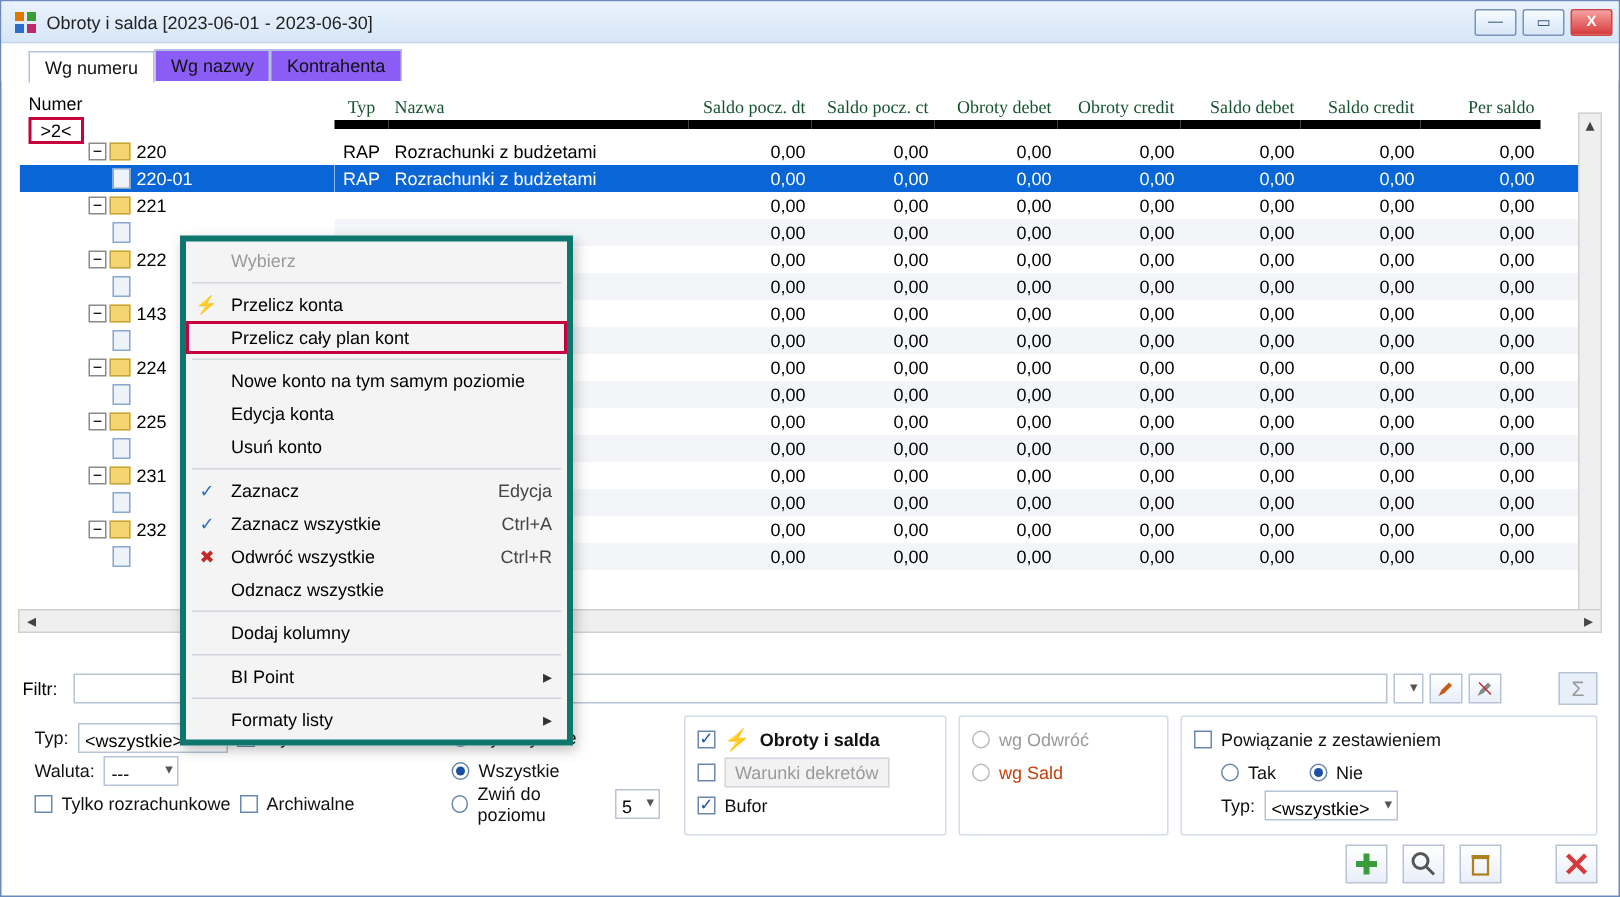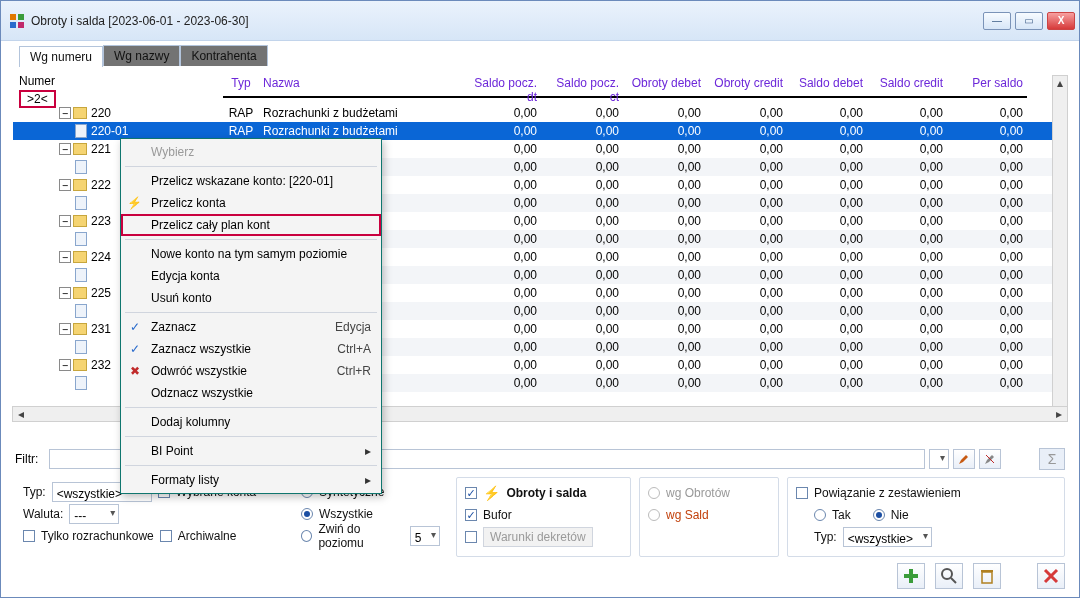--- a/index.html
+++ b/index.html
@@ -1,36 +1,36 @@
 <!DOCTYPE html>
 <html><head>
 <meta charset="utf-8">
 <style>
 * { margin:0; padding:0; box-sizing:border-box; font-family:"Segoe UI",Tahoma,sans-serif; font-size:12px; }
 body { background:#fff; width:1080px; height:598px; overflow:hidden; }
 
 .window { width:1080px; height:598px; border:1px solid #6b8abb; background:#fff; display:flex; flex-direction:column; }
 
-.titlebar { height:40px; background:linear-gradient(#eaf2fc,#d7e6f7); display:flex; align-items:center; padding:0 4px; border-bottom:1px solid #c2d4eb; }
+.titlebar { height:28px; background:linear-gradient(#eaf2fc,#d7e6f7); display:flex; align-items:center; padding:0 4px; border-bottom:1px solid #c2d4eb; }
 .titlebar .app-icon { width:16px; height:16px; margin:0 4px; display:inline-flex; }
 .titlebar .title { flex:1; color:#222; padding-left:2px; }
 .win-btns { display:flex; gap:4px; }
 .win-btns .btn { width:28px; height:18px; border:1px solid #7a93b8; background:linear-gradient(#f7fbff,#d7e6f7); border-radius:2px; display:flex; align-items:center; justify-content:center; font-size:10px; color:#3a5a85; }
 .win-btns .btn.close { border-color:#c44; background:linear-gradient(#f7a0a0,#d63a3a); color:#fff; font-weight:bold; }
 
 .tabs { display:flex; padding:4px 6px 0 18px; gap:0; background:#fff; }
-.tab { border:1px solid #b3c4db; border-bottom:none; padding:3px 10px; background:#737373; color:#111; cursor:pointer; }
+.tab { border:1px solid #b3c4db; border-bottom:none; padding:3px 10px; background:#8b5cf6; color:#111; cursor:pointer; }
 .tab.active { background:#fff; position:relative; top:1px; }
 
 .grid-wrap { flex:1; margin:4px 12px 0 12px; border:none; position:relative; overflow:hidden; }
 .grid-hdr { display:flex; background:#fff; height:28px; }
 .tree-hdr { width:210px; padding:4px 6px; }
 .tree-hdr .boxed { border:2px solid #c9003e; display:inline-block; padding:0 6px; margin-top:2px; color:#000; }
 .cols { display:flex; flex:1; }
-.col { padding:6px 4px; text-align:right; color:#6d28d9; border-bottom:2px solid #000000; }
+.col { padding:6px 4px; text-align:right; color:#14532d; border-bottom:6px solid #000000;font-family:Liberation Serif, serif; }
 .col.typ { width:36px; text-align:center; }
 .col.nazwa { width:200px; text-align:left; }
 .col.num { width:82px; }
 .col.num2 { width:80px; }
 
 .grid-body { display:flex; position:absolute; top:34px; left:0; right:0; bottom:0; overflow:hidden; }
 .tree { width:210px; overflow:hidden; }
 .tree .node { height:18px; display:flex; align-items:center; padding-left:0; }
 .tree .exp { width:12px; height:12px; border:1px solid #8a8a8a; display:inline-flex; align-items:center; justify-content:center; font-size:10px; font-family:monospace; margin-right:2px;}
 .tree .folder { width:14px; height:12px; background:#f5d472; border:1px solid #c7a63d; display:inline-block; margin-right:2px; }
@@ -69,21 +69,21 @@
 .select::after, .combo::after { content:"▾"; position:absolute; right:3px; top:2px; color:#555; font-size:10px; }
 .chk { width:12px; height:12px; border:1px solid #6b87ae; display:inline-block; }
 .chk.checked::after { content:"✓"; display:block; color:#1c4fa3; font-size:11px; line-height:10px; text-align:center; }
 .radio { width:12px; height:12px; border:1px solid #6b87ae; border-radius:50%; display:inline-block; position:relative; }
 .radio.on::after { content:""; width:6px; height:6px; background:#1c4fa3; border-radius:50%; position:absolute; left:2px; top:2px; }
 .radio.dis { border-color:#bbb; }
 .fieldset { border:1px solid #d4dce8; border-radius:2px; padding:4px 8px 8px 8px; position:relative; }
 
 .footer-btns { display:flex; justify-content:flex-end; gap:10px; margin:6px 14px 8px 14px; }
 
-.ctxmenu { position:absolute; left:120px; top:138px; width:262px; background:#f4f4f4; border:1px solid #0f766e; box-shadow:2px 3px 8px rgba(0,0,0,0.25); z-index:50; padding:2px 0; }
+.ctxmenu { position:absolute; left:120px; top:157px; width:262px; background:#f4f4f4; border:4px solid #0f766e; box-shadow:2px 3px 8px rgba(0,0,0,0.25); z-index:50; padding:2px 0; }
 .ctxmenu .mi { height:22px; display:flex; align-items:center; padding:0 10px 0 30px; position:relative; }
 .ctxmenu .mi.disabled { color:#9a9a9a; }
 .ctxmenu .mi .short { margin-left:auto; color:#444; }
 .ctxmenu .sep { height:1px; background:#d0d5de; margin:3px 4px; }
 .ctxmenu .mi .arrow { margin-left:auto; color:#333; }
 .ctxmenu .mi .ico { position:absolute; left:6px; width:16px; height:16px; display:inline-flex; align-items:center; justify-content:center; font-size:12px; }
 .ctxmenu .mi.boxed { outline:2px solid #c9003e; outline-offset:-2px; }
 
 .btn-disabled { color:#9a9a9a; border:1px solid #d0d5de; background:#f2f2f2; padding:2px 6px; }
 
@@ -160,21 +160,21 @@
             <span class="folder"></span>
             <span class="lbl">222</span>
           </div>
           <div class="node" style="padding-left: 62px;">
             <span class="doc"></span>
             <span class="lbl"></span>
           </div>
           <div class="node" style="padding-left: 46px;">
             <span class="exp">−</span>
             <span class="folder"></span>
-            <span class="lbl">223</span>
+            <span class="lbl">143</span>
           </div>
           <div class="node" style="padding-left: 62px;">
             <span class="doc"></span>
             <span class="lbl"></span>
           </div>
           <div class="node" style="padding-left: 46px;">
             <span class="exp">−</span>
             <span class="folder"></span>
             <span class="lbl">224</span>
           </div>
@@ -466,33 +466,33 @@
       </div>
     </div>
 
     <div class="panel fieldset" style="width:175px">
       <div class="fieldrow">
           <span class="chk checked"></span>
         <span style="color:#e07800;font-size:14px">⚡</span>
         <label style="font-weight:600">Obroty i salda</label>
         </div>
       <div class="fieldrow">
+          <span class="chk"></span>
+        <span class="btn-disabled">Warunki dekretów</span>
+        </div>
+      <div class="fieldrow">
           <span class="chk checked"></span>
           <label>Bufor</label>
         </div>
-      <div class="fieldrow">
-          <span class="chk"></span>
-        <span class="btn-disabled">Warunki dekretów</span>
-        </div>
     </div>
 
     <div class="panel fieldset" style="width:140px">
       <div class="fieldrow">
           <span class="radio dis"></span>
-          <label style="color:#999">wg Obrotów</label>
+          <label style="color:#999">wg Odwróć</label>
         </div>
       <div class="fieldrow">
           <span class="radio dis"></span>
           <label style="color:#c2410c">wg Sald</label>
         </div>
     </div>
 
     <div class="panel fieldset" style="flex:1">
       <div class="fieldrow">
           <span class="chk"></span>
@@ -542,23 +542,20 @@
       </span>
   </div>
 </div>
 
 <div class="ctxmenu">
   <div class="mi disabled">
       <span>Wybierz</span>
     </div>
   <div class="sep"></div>
   <div class="mi">
-      <span>Przelicz wskazane konto: [220-01]</span>
-    </div>
-  <div class="mi">
       <span class="ico" style="color:#e07800">⚡</span>
       <span>Przelicz konta</span>
     </div>
   <div class="mi boxed">
       <span>Przelicz cały plan kont</span>
     </div>
   <div class="sep"></div>
   <div class="mi">
       <span>Nowe konto na tym samym poziomie</span>
     </div>

